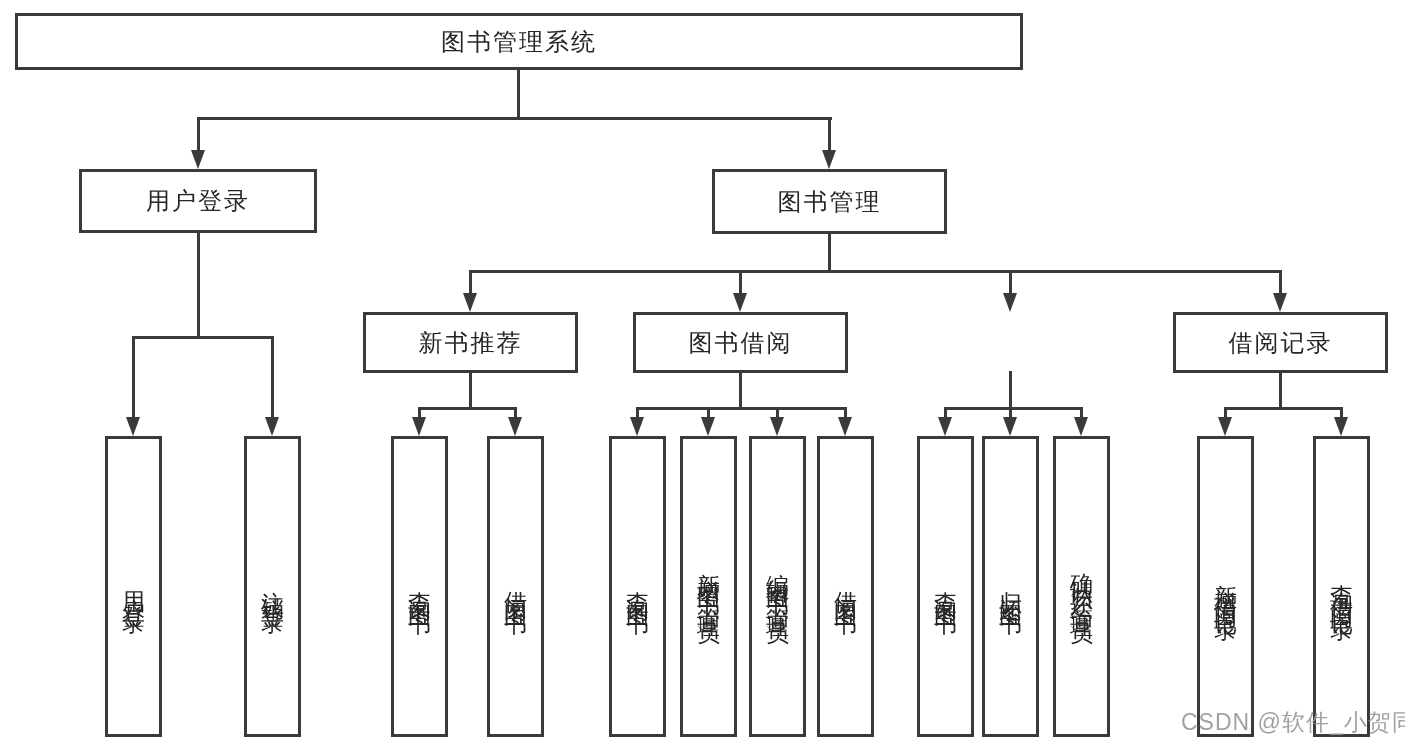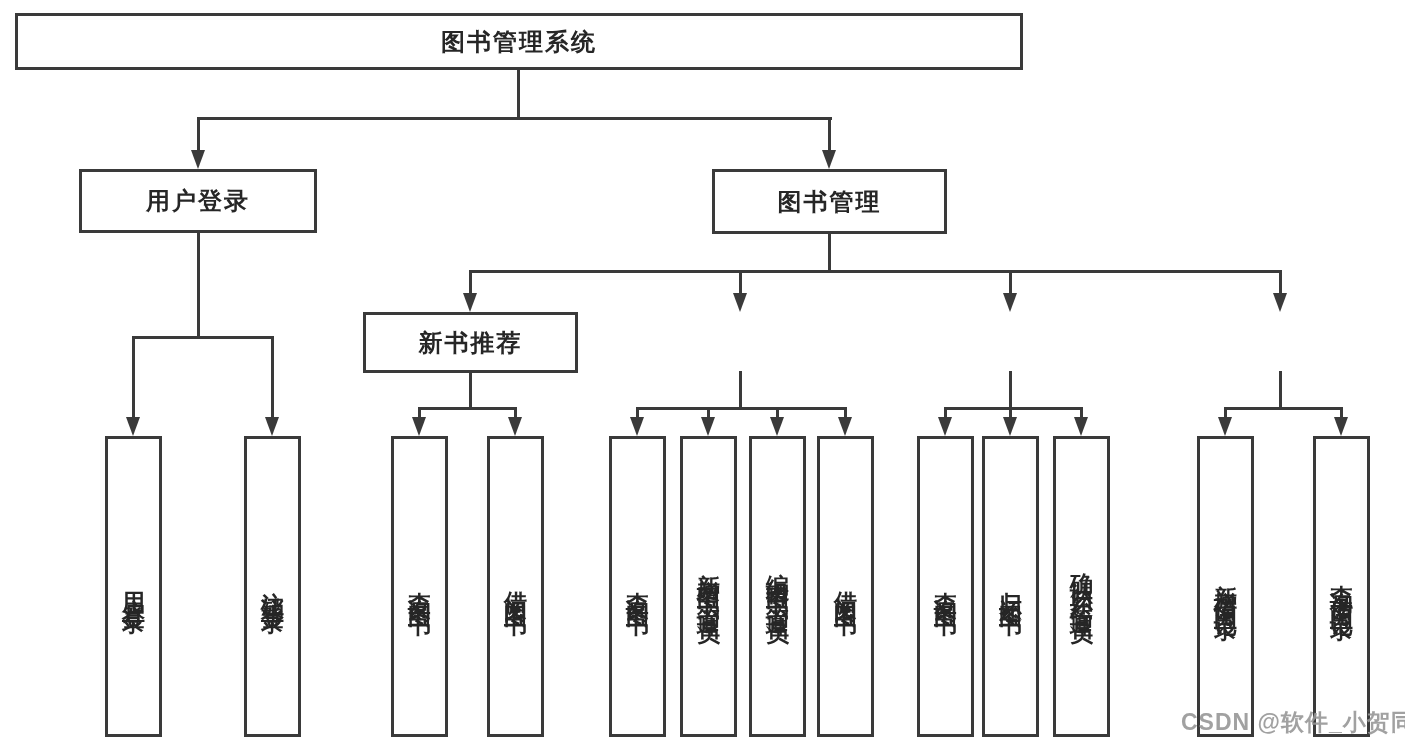--- a/index.html
+++ b/index.html
@@ -4,21 +4,20 @@
 <style>
   :root{
     --line:#3a3a3a; --text:#262626; --watermark:#979797; --background:#ffffff;
   }
   html,body{margin:0;padding:0;background:var(--background);}
   .canvas{
     position:relative; width:1405px; height:747px; overflow:hidden;
     background:var(--background);
     font-family:"Liberation Sans","DejaVu Sans",sans-serif;
     color:var(--text);
-    font-weight:bold;
   }
   .box{
     position:absolute; box-sizing:border-box;
     border:3px solid var(--line); background:var(--background);
     display:flex; align-items:center; justify-content:center;
     font-size:24px; letter-spacing:2px; color:var(--text);
     z-index:2; text-align:center;
   }
   .vbox{
     writing-mode:vertical-rl; text-orientation:mixed;
@@ -108,20 +107,26 @@
   <div class="box" style="left:79px;top:169px;width:238px;height:64px">
     <span>用户登录</span>
   </div>
   <div class="box" style="left:363px;top:312px;width:215px;height:61px">
     <span>新书推荐</span>
   </div>
 
   <div class="box" style="left:712px;top:169px;width:235px;height:65px">
     <span>图书管理</span>
   </div>
+  <div class="box" style="left:633px;top:312px;width:215px;height:61px">
+    <span>图书借阅</span>
+  </div>
+  <div class="box" style="left:1173px;top:312px;width:215px;height:61px">
+    <span>借阅记录</span>
+  </div>
 
   <div class="box vbox" style="left:105px;top:436px;width:57px;height:301px">
     <span>用户登录</span>
   </div>
   <div class="box vbox" style="left:244px;top:436px;width:57px;height:301px">
     <span>注销登录</span>
   </div>
 
   <div class="box vbox" style="left:391px;top:436px;width:57px;height:301px">
     <span>查询图书</span>

